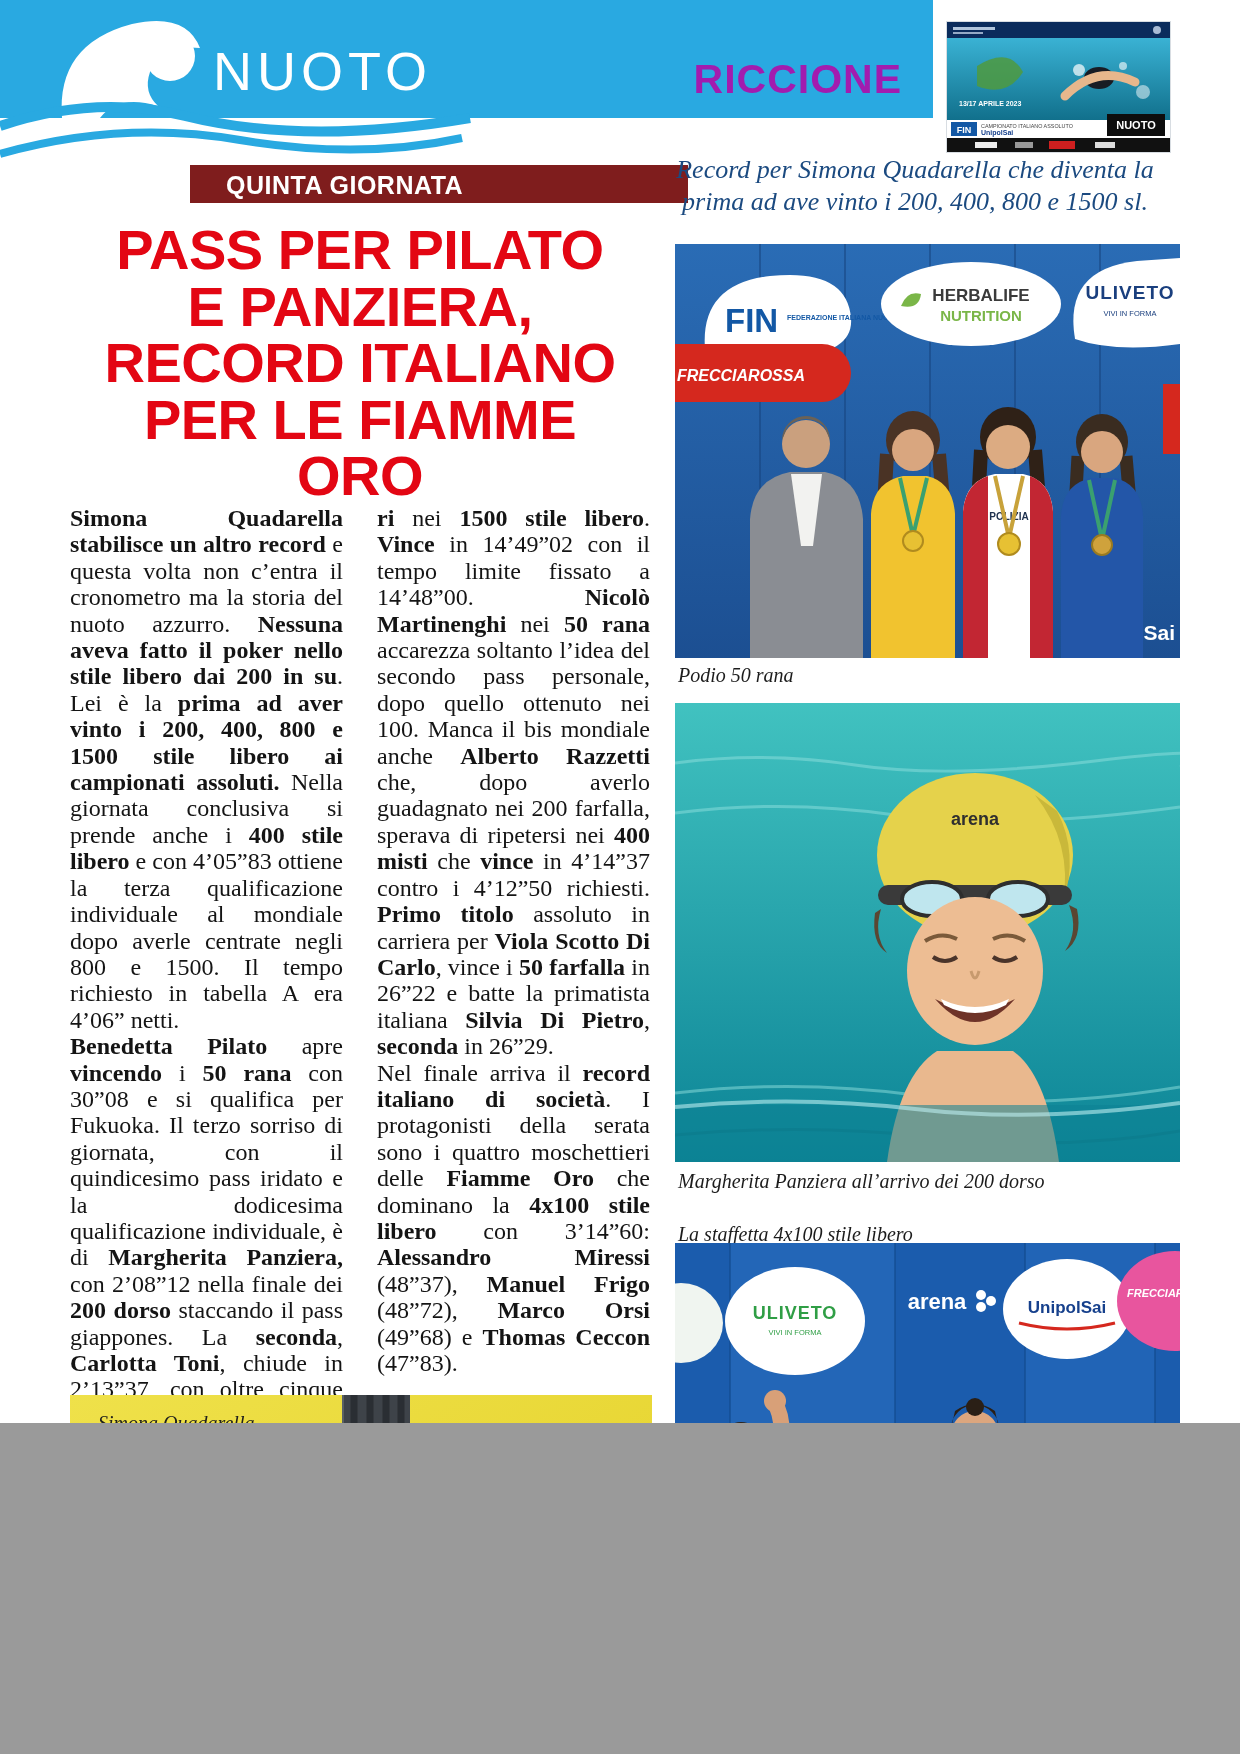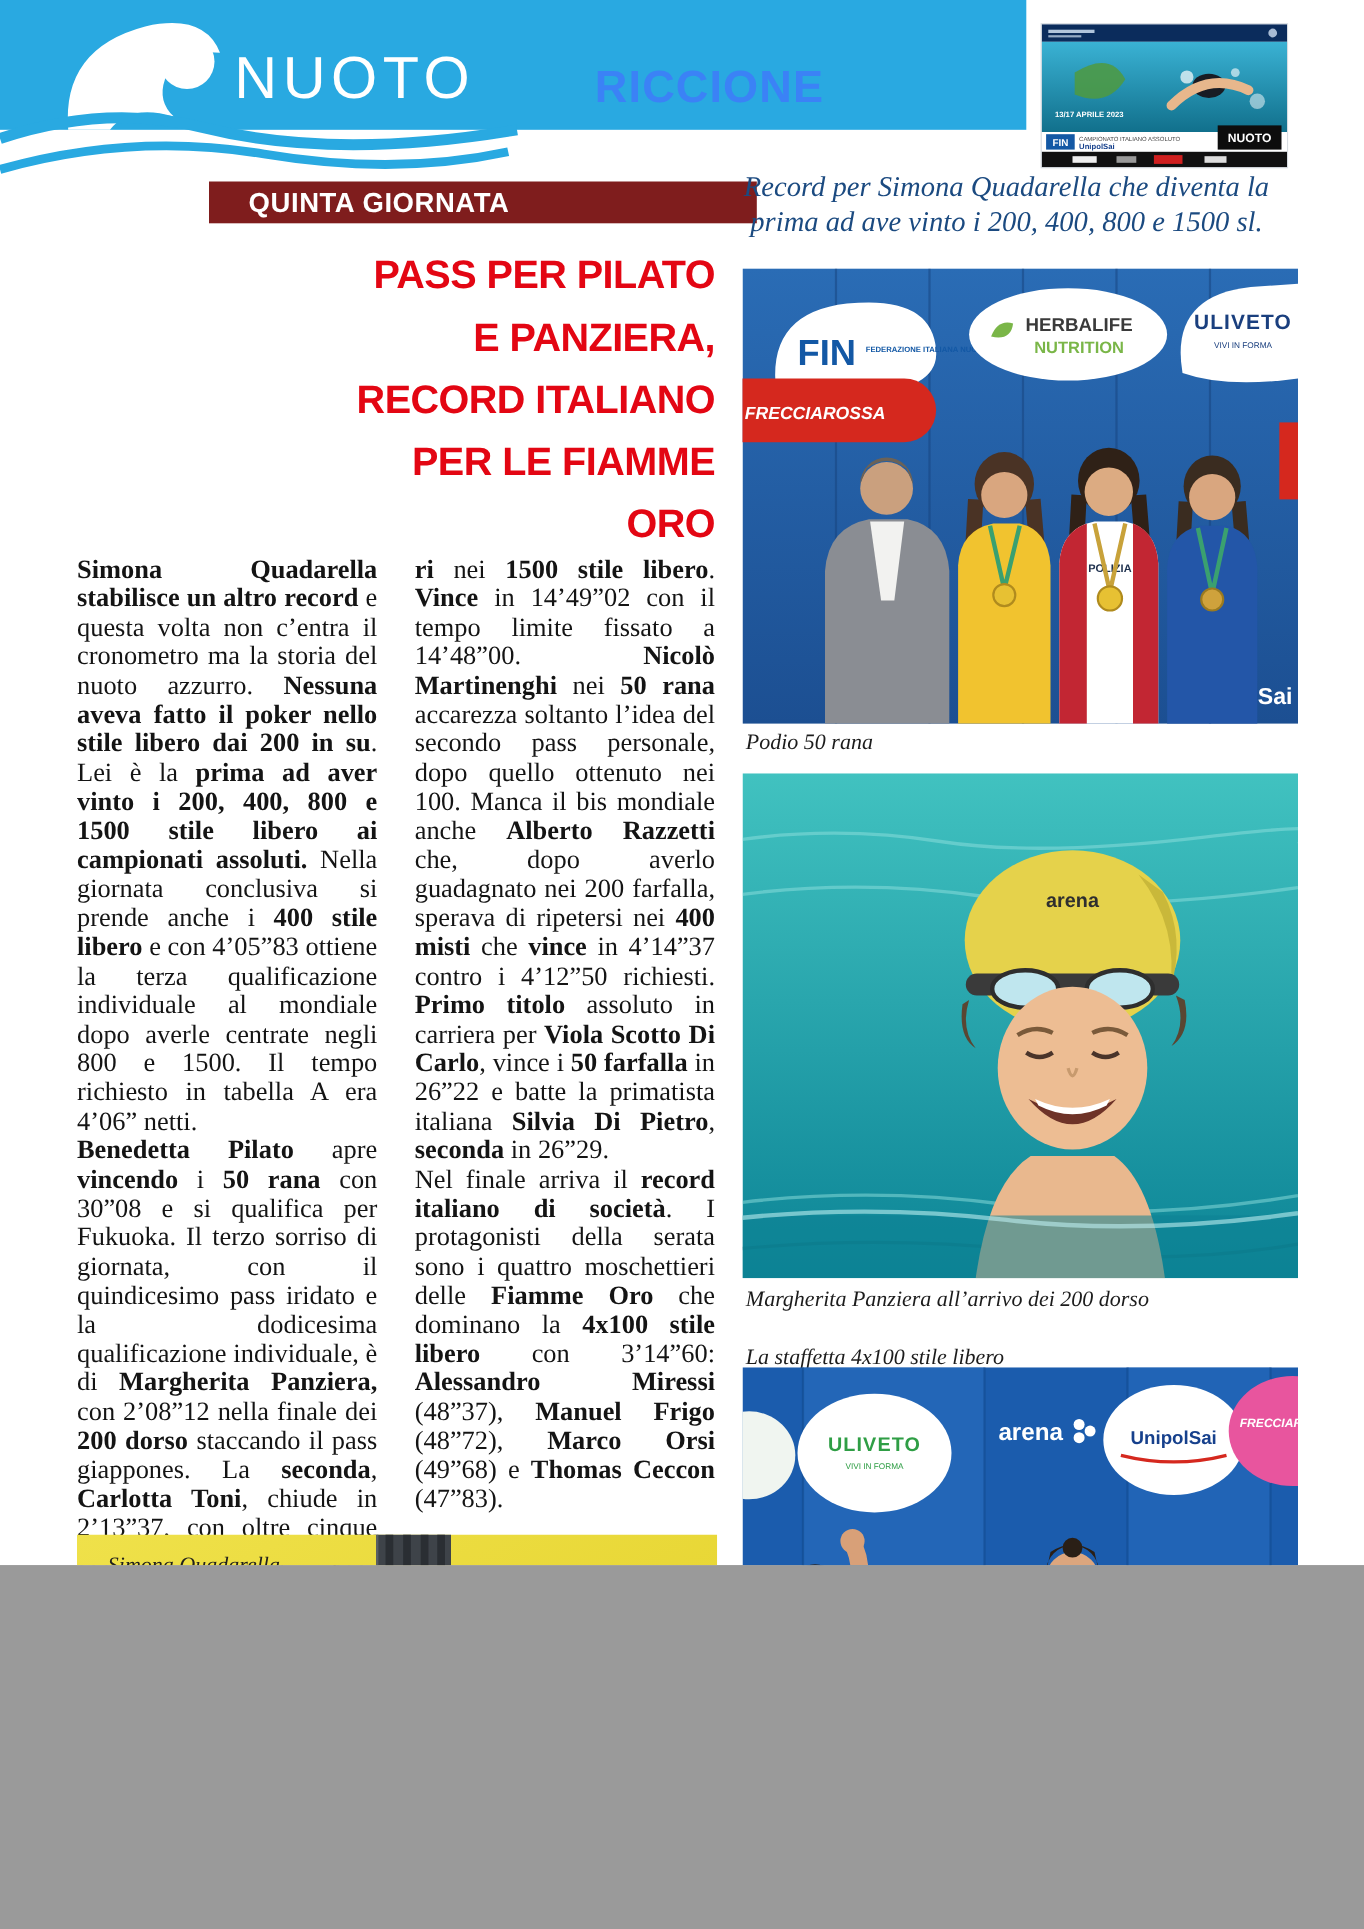--- a/index.html
+++ b/index.html
@@ -5,31 +5,31 @@
   html,body{margin:0;padding:0;background:#9a9a9a;}
   .page{position:relative;width:1240px;height:1423px;background:#fff;margin:0 auto;overflow:hidden;
         font-family:"Liberation Serif",serif;}
   
   .band{position:absolute;left:0;top:0;width:933px;height:118px;background:#29a9e1;}
   .logo-svg{position:absolute;left:0;top:0;width:480px;height:180px;}
   .nuoto-text{position:absolute;left:213px;top:44px;color:#fff;font-family:"Liberation Sans",sans-serif;
               font-size:54px;letter-spacing:5px;line-height:1;}
   .event-line{position:absolute;left:420px;top:24px;width:490px;text-align:right;color:rgba(255,255,255,.92);
               font-family:"Liberation Sans",sans-serif;font-size:23px;letter-spacing:1.5px;}
-  .location{position:absolute;left:400px;top:56px;width:490px;text-align:center;color:#3b82f6;
+  .location{position:absolute;left:412px;top:56px;width:490px;text-align:right;color:#a21caf;
             font-family:"Liberation Sans",sans-serif;font-size:41px;font-weight:700;letter-spacing:1px;}
   .banner{position:absolute;left:190px;top:165px;width:462px;height:38px;background:#7f1d1d;padding-left:36px;}
   .banner span{position:absolute;left:36px;top:6px;color:#fff;font-family:"Liberation Sans",sans-serif;
                font-size:25px;font-weight:700;letter-spacing:.5px;}
   .poster{position:absolute;left:947px;top:22px;width:223px;height:130px;box-shadow:0 0 0 1px #d8dde2;}
   .intro{position:absolute;left:650px;top:154px;width:530px;margin:0;text-align:center;
          font-style:italic;font-size:26px;line-height:32px;color:#1b4a80;white-space:pre-line;}
   
-  .headline{position:absolute;left:70px;top:222px;width:580px;margin:0;text-align:right;color:#e30613;
-            font-family:"Liberation Sans",sans-serif;font-weight:700;font-size:36px;line-height:56.5px;
+  .headline{position:absolute;left:70px;top:222px;width:580px;margin:0;text-align:center;color:#e30613;
+            font-family:"Liberation Sans",sans-serif;font-weight:700;font-size:56px;line-height:56.5px;
             letter-spacing:-.5px;white-space:pre-line;}
   
   .col{position:absolute;top:505px;width:273px;font-size:24px;line-height:26.4px;color:#141414;
        text-align:justify;white-space:pre-wrap;}
   .col b{font-weight:700;}
   .col1{left:70px;}
   .col2{left:377px;}
   
   figure{margin:0;}
   .photo{position:absolute;}

